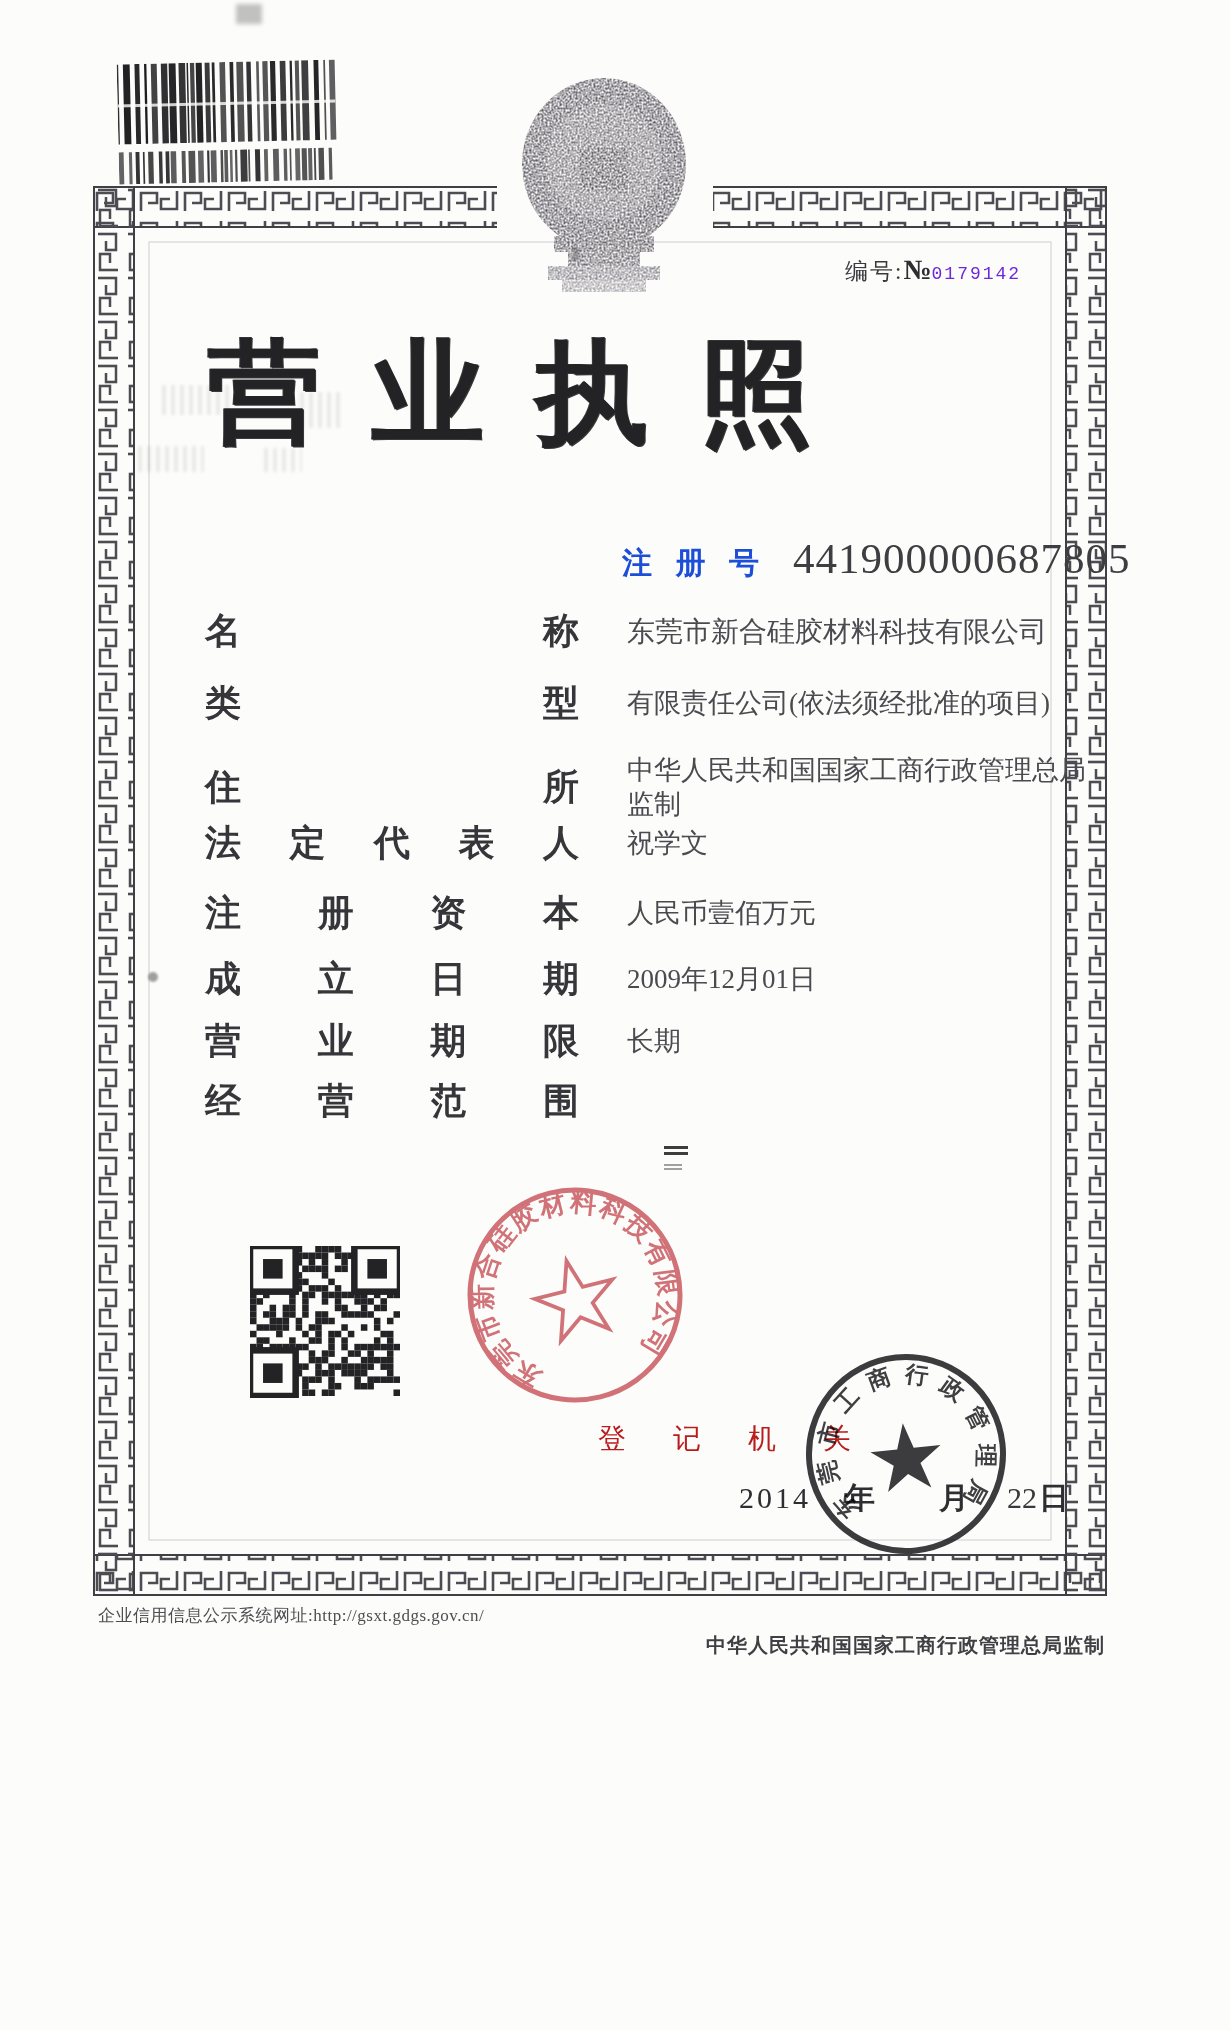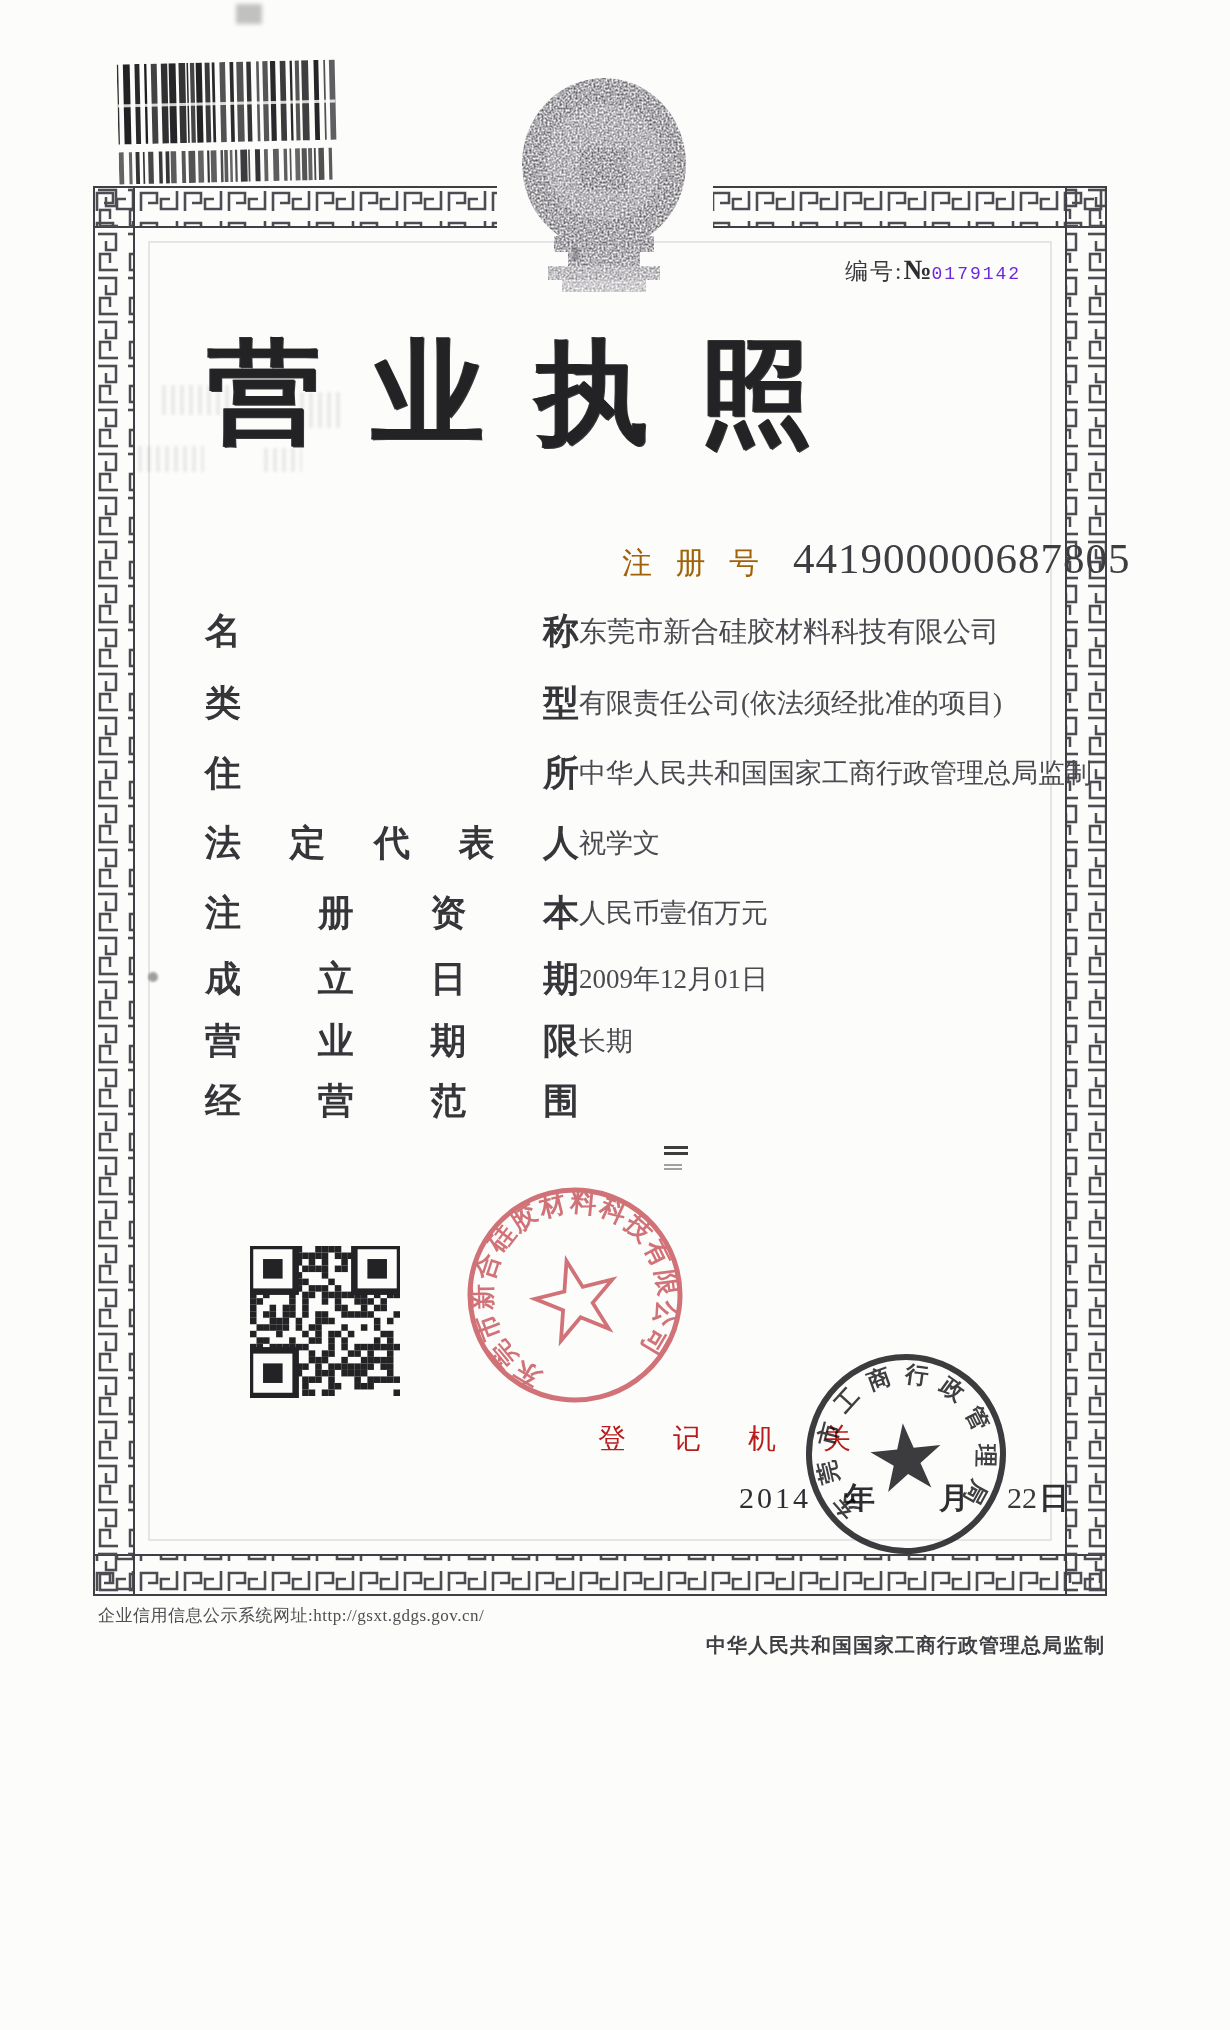--- a/index.html
+++ b/index.html
@@ -31,30 +31,30 @@
   #title{
     left:208px;top:318px;z-index:3;
     font-family:"Liberation Sans","DejaVu Sans",sans-serif;
     font-size:112px;font-weight:900;color:#232326;
     letter-spacing:52px;white-space:nowrap;
     text-shadow:1px 1px 0 #3a3a3a, -1px 0 0 #3a3a3a;
   }
 
   
   #regno{left:622px;top:534px;z-index:3;display:flex;align-items:baseline;gap:26px;white-space:nowrap;}
-  #regno .lbl{font-size:30px;color:#a16207;font-weight:400;letter-spacing:8px;}
+  #regno .lbl{font-size:30px;color:#1d4ed8;font-weight:700;letter-spacing:8px;}
   #regno .num{font-size:43px;color:#3d3d42;letter-spacing:1px;}
 
   
   .row{position:absolute;left:205px;width:900px;display:flex;align-items:center;z-index:3;}
   .row-label{
     width:374px;flex:0 0 374px;display:flex;justify-content:space-between;
     font-size:36px;font-weight:600;color:#35353a;line-height:1.1;
   }
-  .row-value{font-size:27px;color:#4a4a50;line-height:1.25;}
+  .row-value{margin-left:48px;font-size:27px;color:#4a4a50;line-height:1.25;}
   #row-0{top:612px;} #row-1{top:684px;} #row-2{top:754px;}
   #row-3{top:824px;} #row-4{top:894px;} #row-5{top:960px;}
   #row-6{top:1022px;} #row-7{top:1076px;align-items:flex-start;}
   #row-0 .row-value{font-size:28px;}
   #row-7 .row-label{margin-top:6px;}
   #row-7 .row-value{font-size:19px;line-height:26px;width:478px;color:#4c4c52;}
 
   
   #stamp-fragment{left:664px;top:1146px;width:24px;height:12px;z-index:3;
     background:repeating-linear-gradient(#3d3d3d 0 3px,transparent 3px 6px);}

